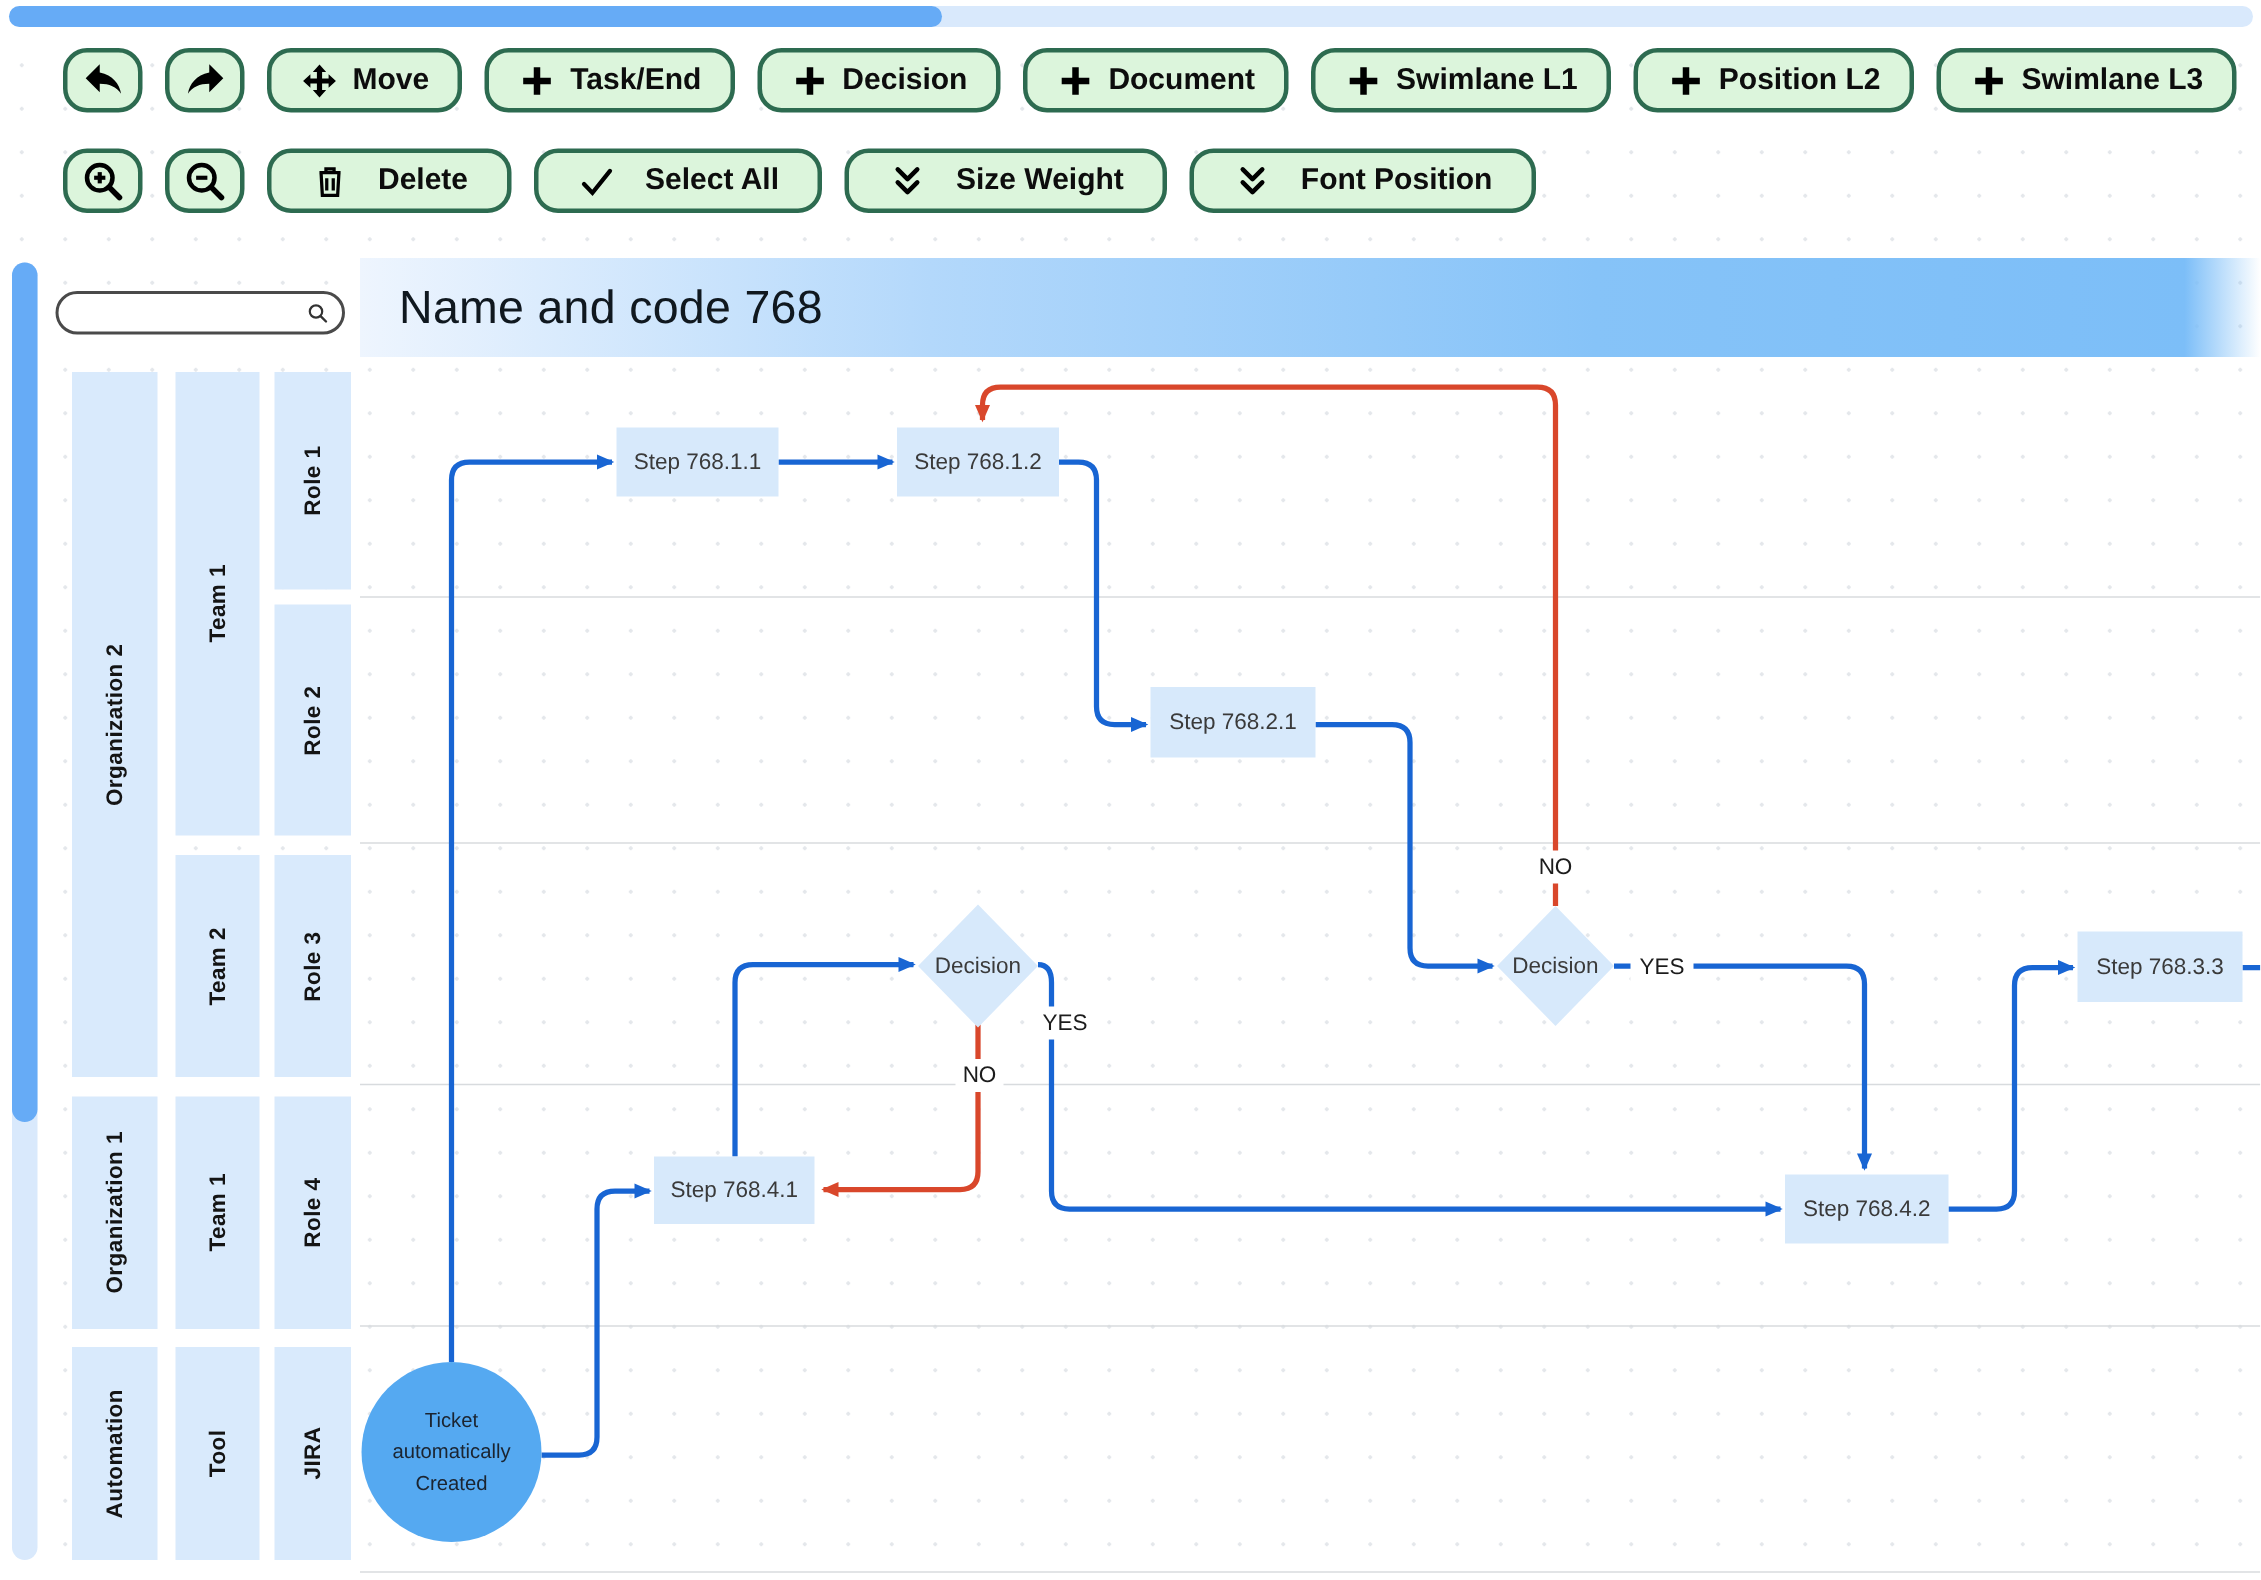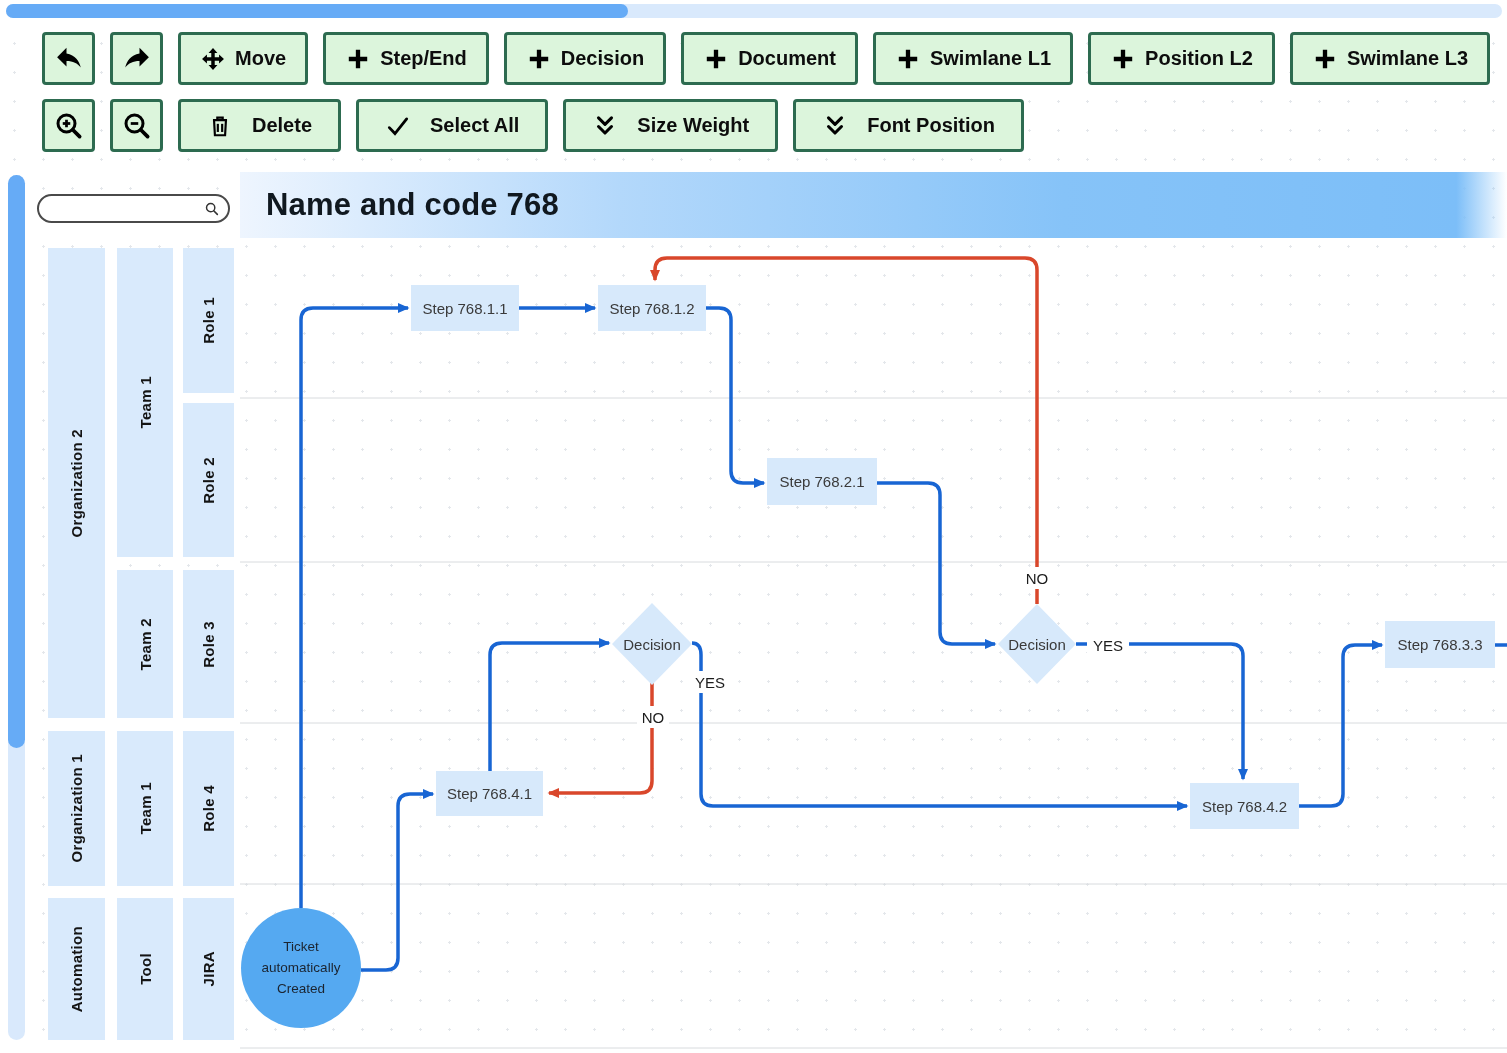--- a/index.html
+++ b/index.html
@@ -15,22 +15,22 @@
 
   
   .hscroll{position:absolute;left:6px;top:4px;width:1496px;height:14px;border-radius:8px;background:#d9e9fc;}
   .hthumb{position:absolute;left:0;top:0;height:14px;width:622px;border-radius:8px;background:#66abf6;}
 
   
   .btn-row{position:absolute;left:42px;display:flex;gap:15px;align-items:center;}
   #row1{top:32px;}
   #row2{top:99px;}
   .btn{
-    height:53px;box-sizing:border-box;display:flex;align-items:center;justify-content:center;
-    gap:9px;padding:0 19px;background:#dcf5dc;border:3px solid #2d6b50;border-radius:4px;
+    height:43px;box-sizing:border-box;display:flex;align-items:center;justify-content:center;
+    gap:9px;padding:0 19px;background:#dcf5dc;border:3px solid #2d6b50;border-radius:16px;
     font-size:20px;font-weight:700;color:#0d0d0d;cursor:pointer;white-space:nowrap;
   }
   .btn.r2{padding:0 26px;gap:19px;}
   .btn.icon-only{width:53px;padding:0;}
   .btn svg.ic{width:26px;height:26px;flex:none;}
   .btn.icon-only svg.ic{width:30px;height:30px;}
 
   
   .vscroll{position:absolute;left:8px;top:175px;width:17px;height:865px;border-radius:9px;background:#d9e9fc;}
   .vthumb{position:absolute;left:0;top:0;width:17px;height:573px;border-radius:9px;background:#66abf6;}
@@ -44,21 +44,21 @@
     flex:1;border:none;outline:none;background:transparent;font-size:14px;min-width:0;
     font-family:"Liberation Sans",sans-serif;
   }
   .searchbox svg{width:16px;height:16px;flex:none;}
 
   .titlebar{
     position:absolute;left:240px;top:172px;width:1267px;height:66px;
     background:linear-gradient(90deg,#eef5fe 0%,#b3d8fb 30%,#86c3f8 65%,#7cbef8 96%,rgba(124,190,248,0) 100%);
     display:flex;align-items:center;
   }
-  .titlebar span{font-size:31px;font-weight:700;color:#10181f;margin-left:26px;letter-spacing:.2px;}
+  .titlebar span{font-size:31px;font-weight:400;color:#10181f;margin-left:26px;letter-spacing:.2px;}
 
   
   .lane{
     position:absolute;background:#d9eafc;display:flex;align-items:center;justify-content:center;
   }
   .lane .vlabel{
     writing-mode:vertical-rl;transform:rotate(180deg);
     font-size:15px;font-weight:700;color:#141414;letter-spacing:.3px;white-space:nowrap;
   }
 
@@ -92,21 +92,21 @@
       <div class="btn">
         <svg class="ic" viewBox="0 0 24 24">
           <path fill="#000" d="M13.6 6.4v4h4V7.9L22.1 12l-4.5 4.1v-2.5h-4v4h2.5L12 22.1 7.9 17.6h2.5v-4h-4v2.5L1.9 12l4.5-4.1v2.5h4v-4H7.9L12 1.9l4.1 4.5h-2.5z"></path>
         </svg>
         <span>Move</span>
       </div>
       <div class="btn">
         <svg class="ic" viewBox="0 0 24 24">
           <path fill="#000" d="M10 3.5h4v6.5h6.5v4H14v6.5h-4V14H3.5v-4H10z"></path>
         </svg>
-        <span>Step/End</span>
+        <span>Task/End</span>
       </div>
       <div class="btn">
         <svg class="ic" viewBox="0 0 24 24">
           <path fill="#000" d="M10 3.5h4v6.5h6.5v4H14v6.5h-4V14H3.5v-4H10z"></path>
         </svg>
         <span>Decision</span>
       </div>
       <div class="btn">
         <svg class="ic" viewBox="0 0 24 24">
           <path fill="#000" d="M10 3.5h4v6.5h6.5v4H14v6.5h-4V14H3.5v-4H10z"></path>

